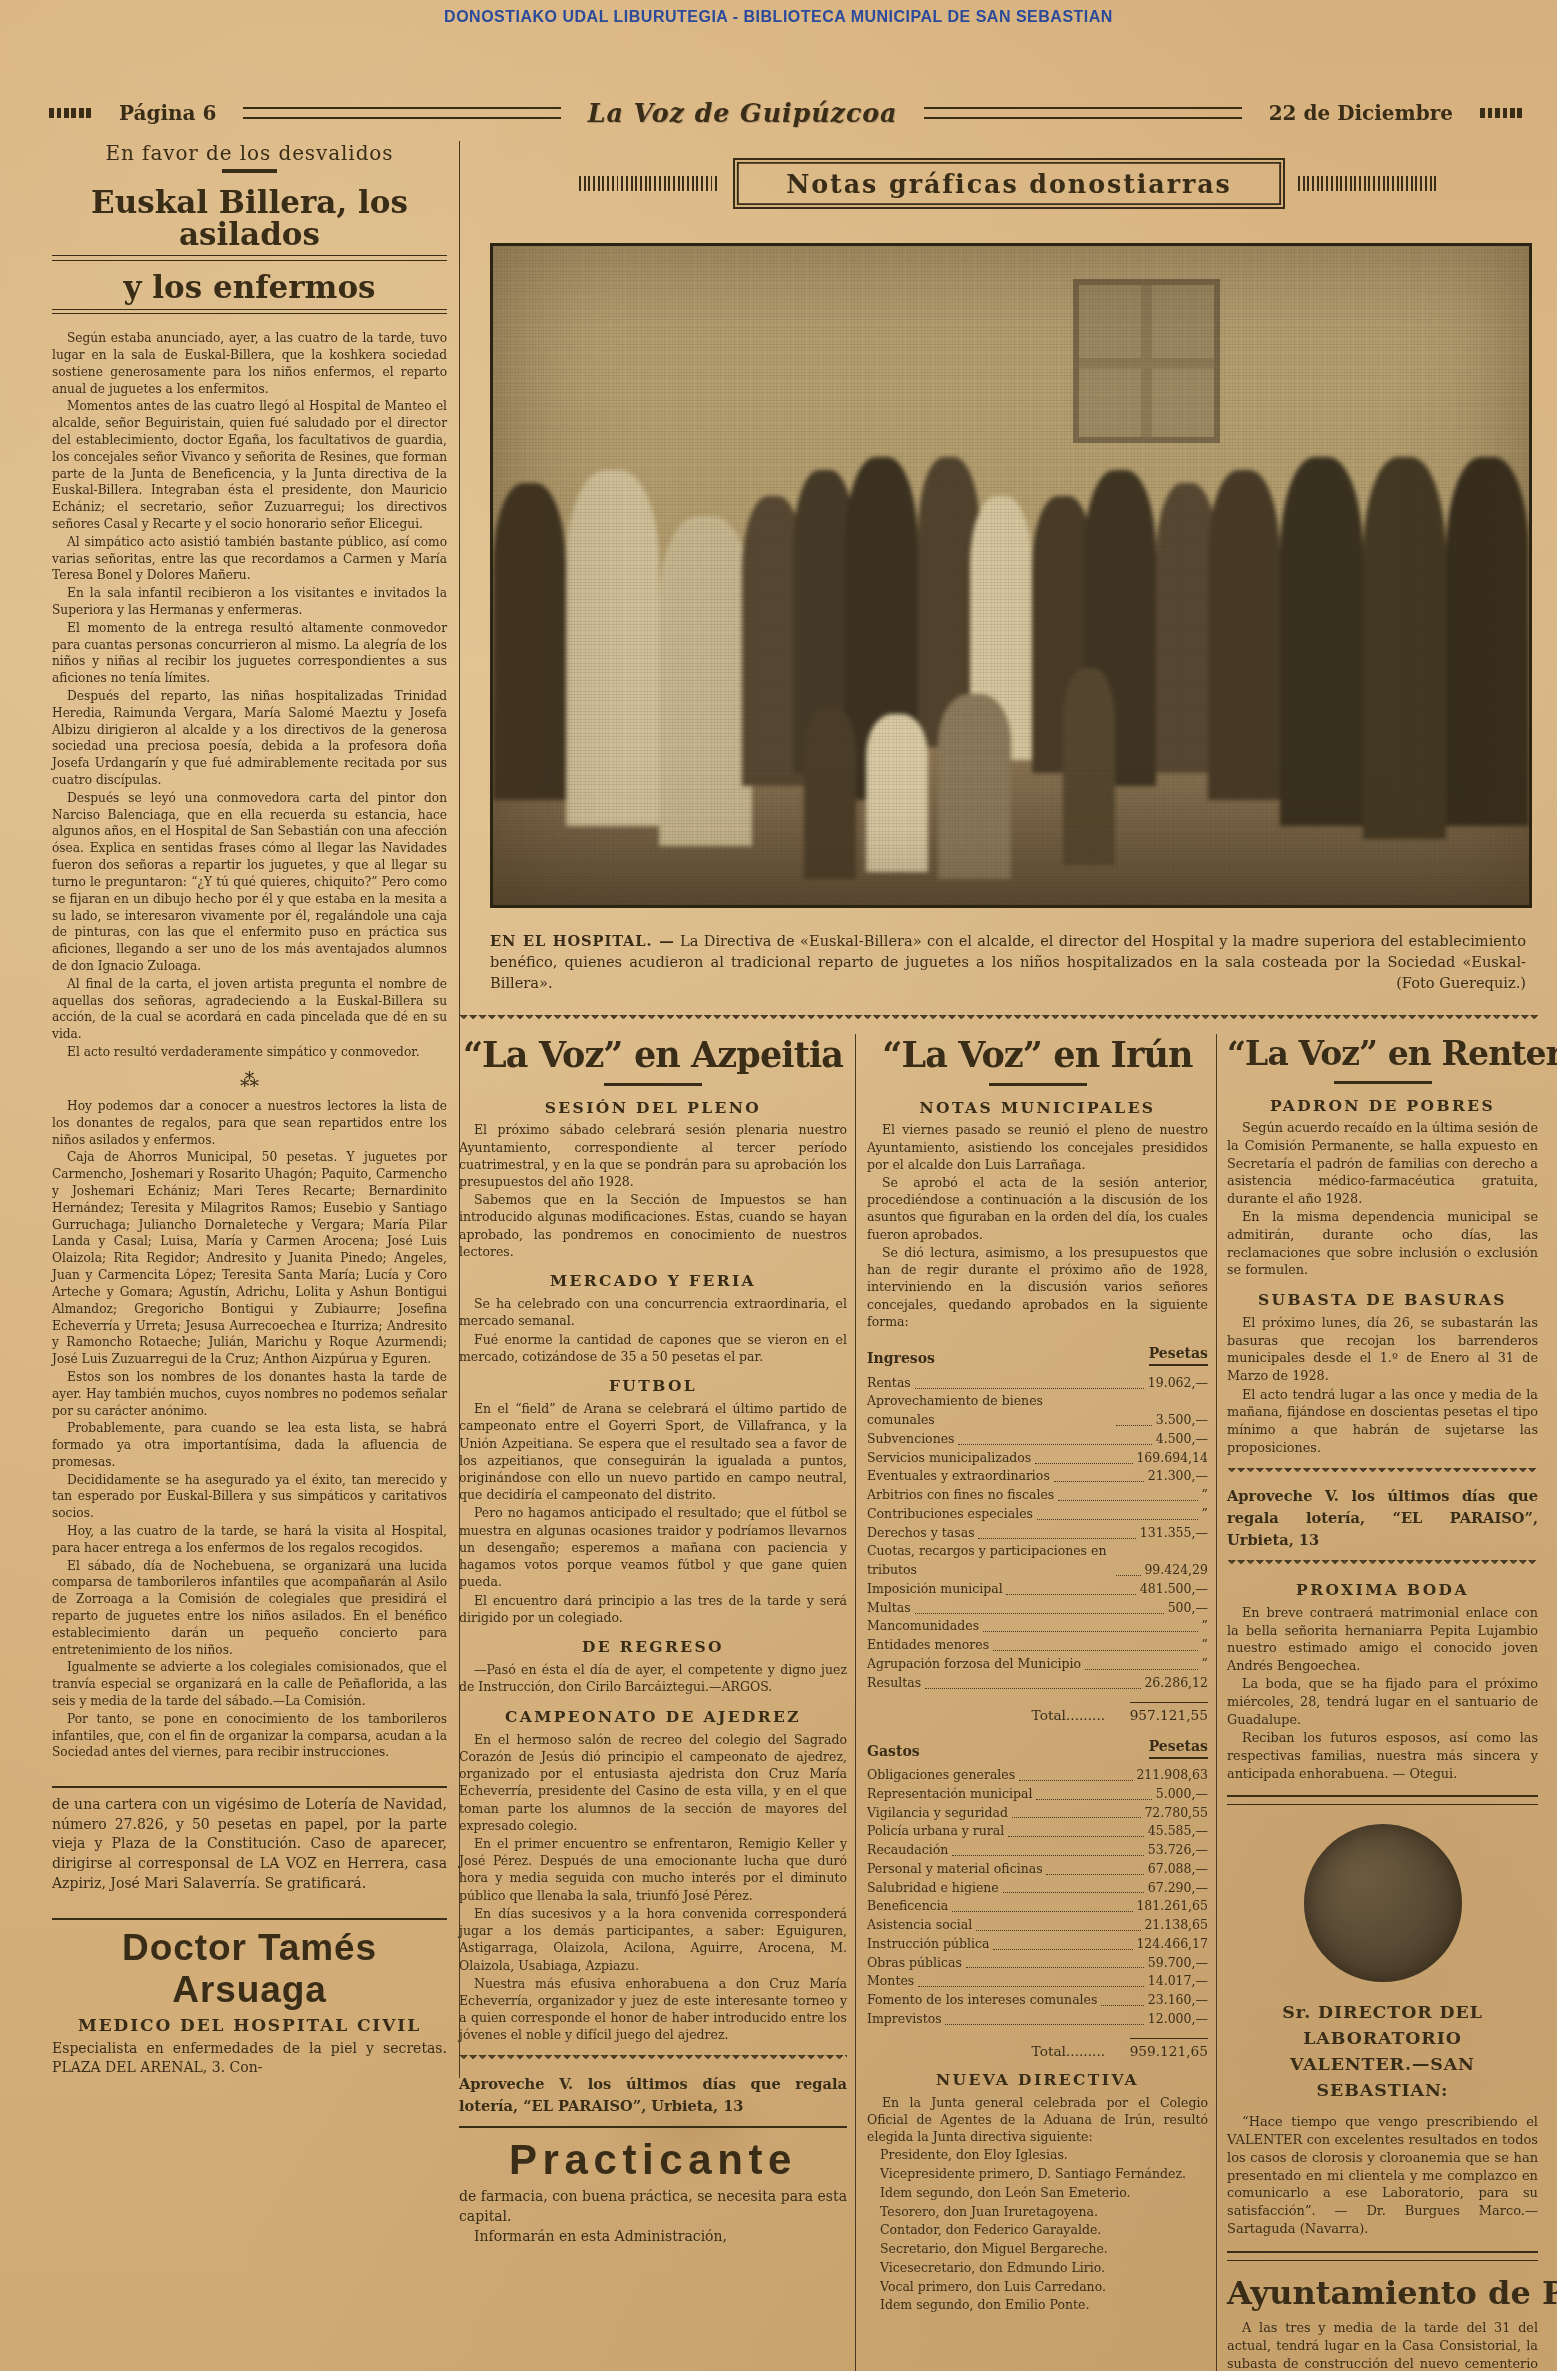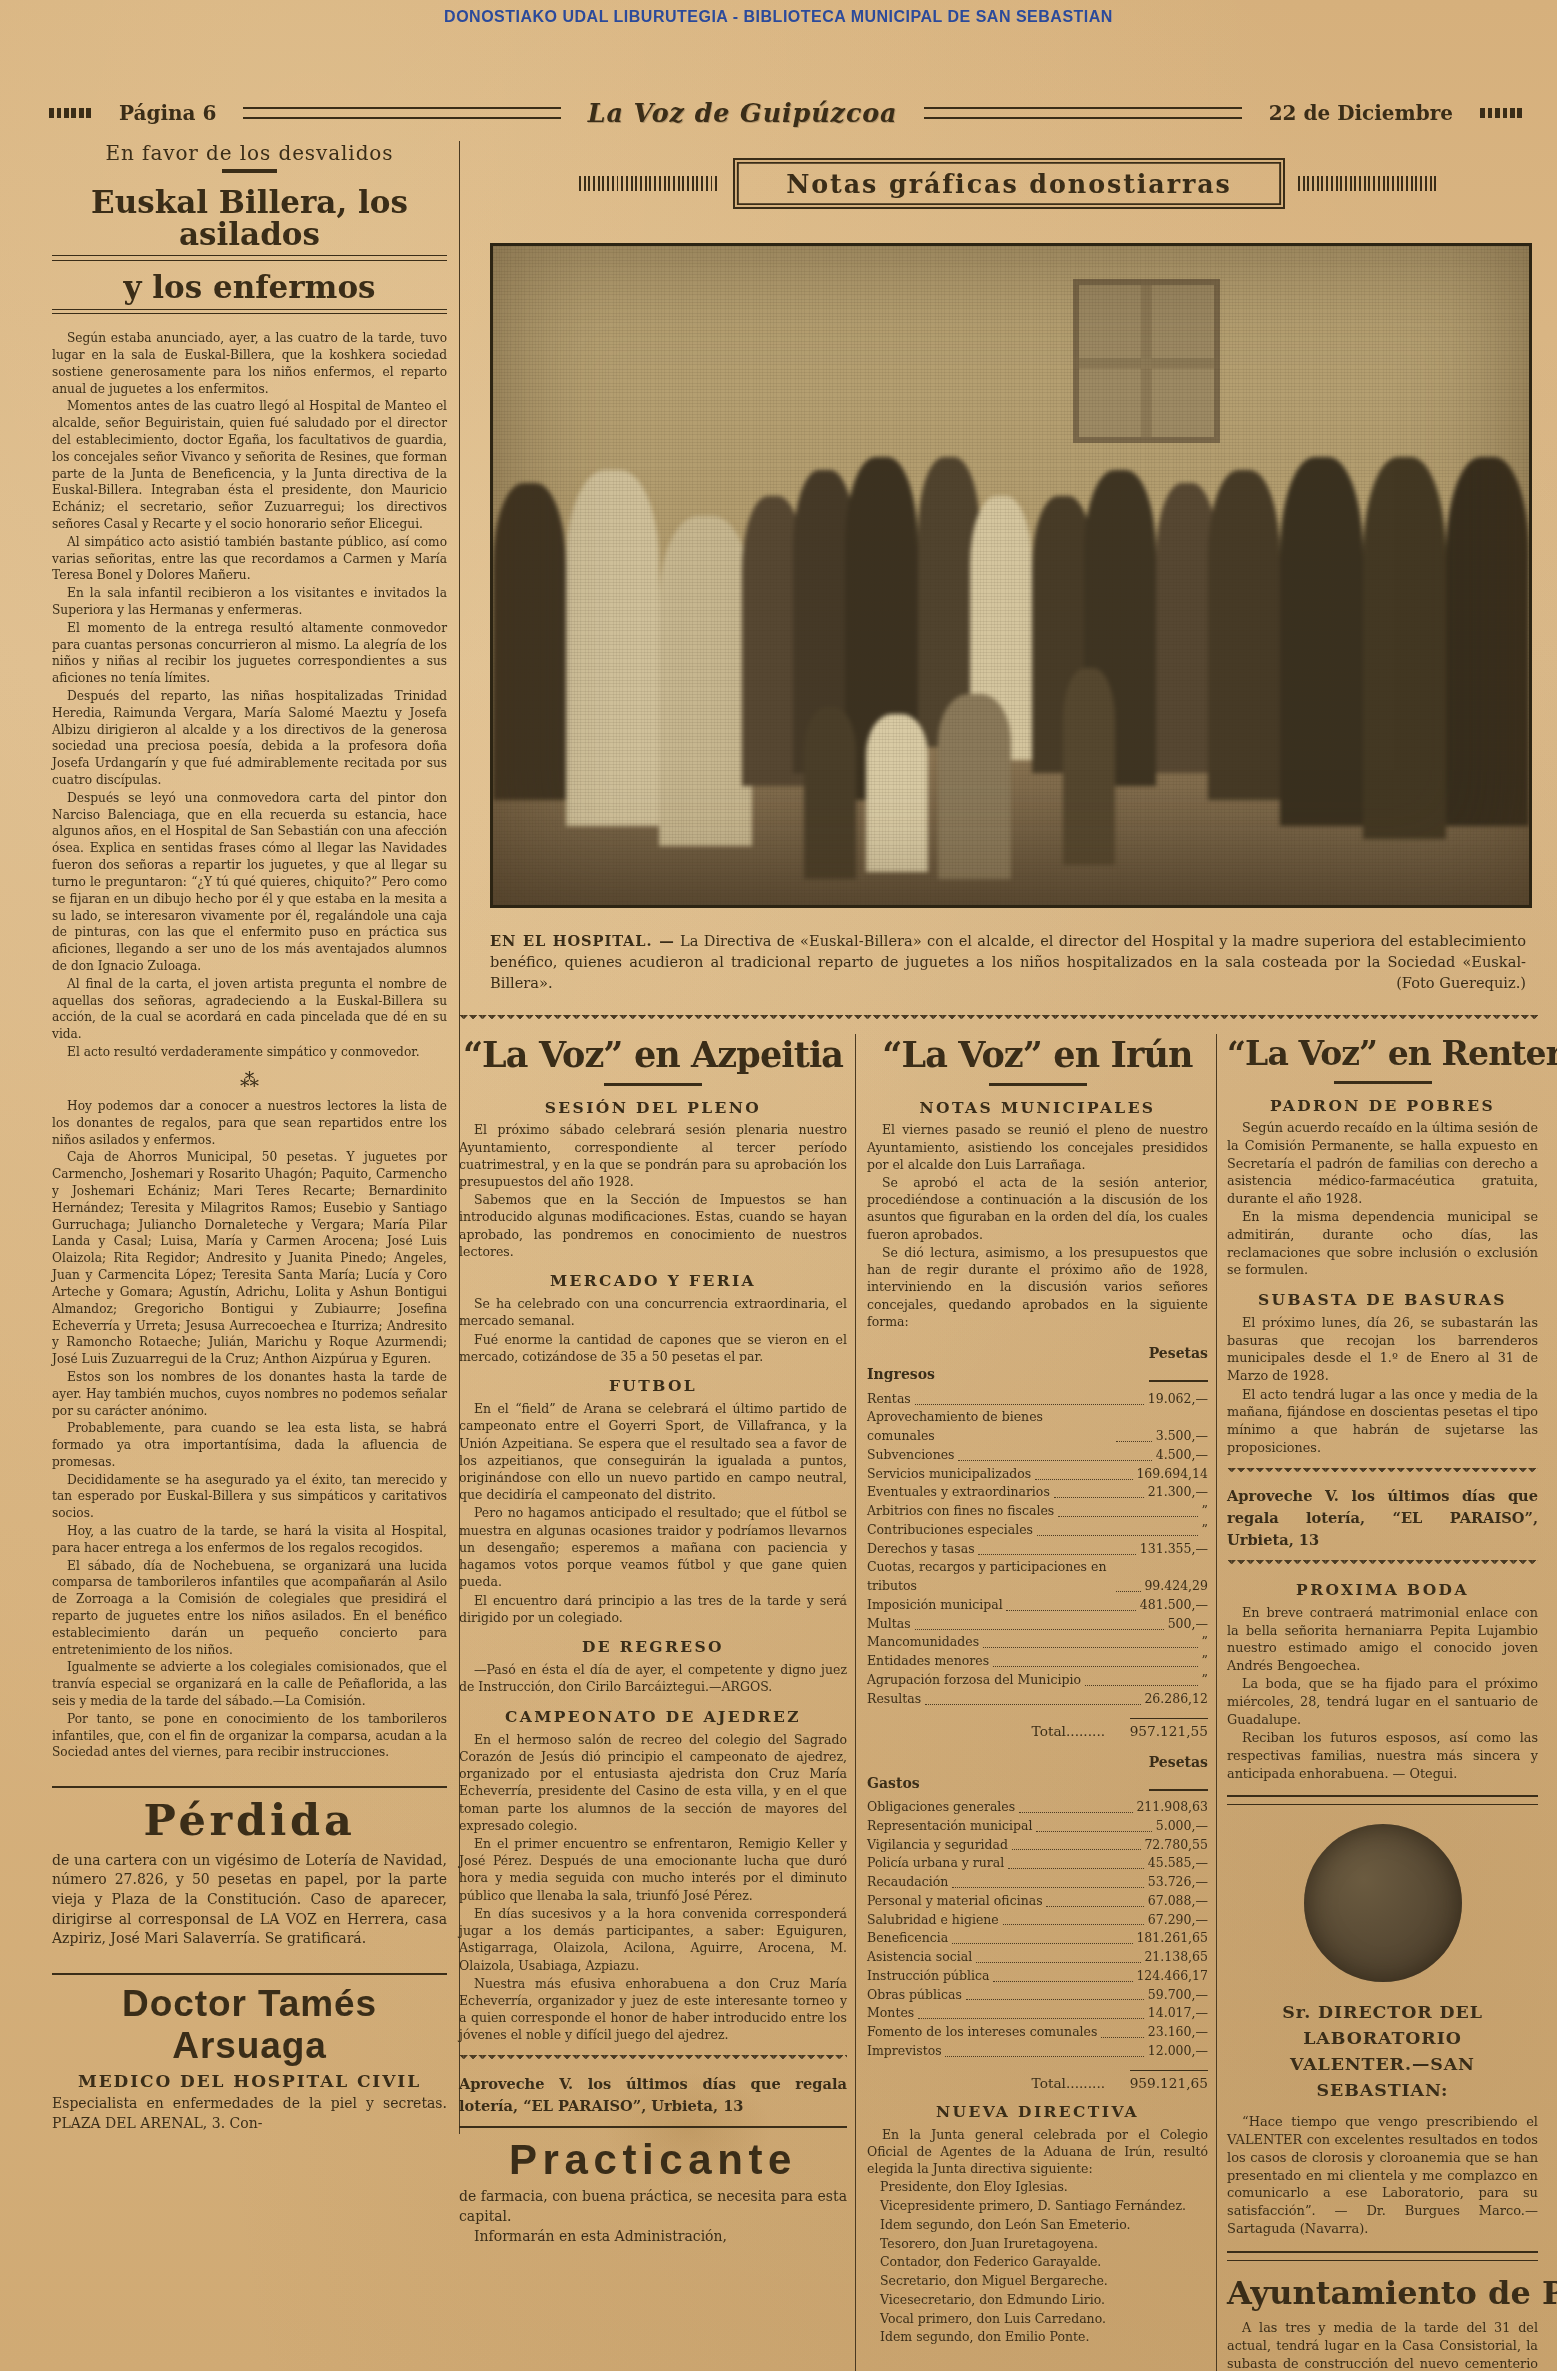--- a/index.html
+++ b/index.html
@@ -78,21 +78,21 @@
   .vr1{left:855px;} .vr2{left:1216px;}
   .col-head{font-size:35px;font-weight:bold;text-align:center;letter-spacing:-0.9px;margin:0;white-space:nowrap;}
   .col-head-rule{width:98px;height:3.8px;background:#3a2d18;margin:7.5px auto 5.6px;}
   .sec-head{font-size:15.5px;font-weight:bold;text-align:center;letter-spacing:2.4px;margin:11.3px 0 4.7px;}
   .col .bp{font-size:12.5px;}
   .lottery{font-size:14.6px;font-weight:bold;line-height:1.5;margin:9.4px 0;text-align:justify;}
   .zz-in{margin:11.3px 0 0;}
 
   
   .fin-head{display:flex;justify-content:space-between;align-items:flex-end;font-weight:bold;font-size:14px;margin:15px 0 7.5px;}
-  .fin-unit{border-bottom:2.8px solid #3a2d18;padding-bottom:19px;}
+  .fin-unit{border-bottom:2.8px solid #3a2d18;padding-bottom:3px;}
   .trow{display:flex;align-items:flex-end;font-size:12.5px;line-height:1.5;}
   .tlabel{max-width:72%;}
   .tdots{flex:1;border-bottom:1.9px dotted #4a3a22;margin:0 3.8px 3.8px;min-width:11.3px;}
   .tval{white-space:nowrap;}
   .total{display:flex;justify-content:flex-end;align-items:baseline;gap:24.5px;font-size:13.7px;margin:9.4px 0 1.9px;}
   .total .tv{border-top:1.9px solid #3a2d18;padding-top:3.8px;}
   .member{font-size:12.5px;line-height:1.5;margin:0;text-indent:13px;}
 
   .dbl-rule{height:6.6px;border-top:2.8px solid #3a2d18;border-bottom:1.9px solid #3a2d18;margin:13px 0;}
   .circle-ad{width:158px;height:158px;border-radius:50%;margin:19px auto 17px;
@@ -148,21 +148,20 @@
         <p class="bp">Estos son los nombres de los donantes hasta la tarde de ayer. Hay también muchos, cuyos nombres no podemos señalar por su carácter anónimo.</p>
         <p class="bp">Probablemente, para cuando se lea esta lista, se habrá formado ya otra importantísima, dada la afluencia de promesas.</p>
         <p class="bp">Decididamente se ha asegurado ya el éxito, tan merecido y tan esperado por Euskal-Billera y sus simpáticos y caritativos socios.</p>
         <p class="bp">Hoy, a las cuatro de la tarde, se hará la visita al Hospital, para hacer entrega a los enfermos de los regalos recogidos.</p>
         <p class="bp">El sábado, día de Nochebuena, se organizará una lucida comparsa de tamborileros infantiles que acompañarán al Asilo de Zorroaga a la Comisión de colegiales que presidirá el reparto de juguetes entre los niños asilados. En el benéfico establecimiento darán un pequeño concierto para entretenimiento de los niños.</p>
         <p class="bp">Igualmente se advierte a los colegiales comisionados, que el tranvía especial se organizará en la calle de Peñaflorida, a las seis y media de la tarde del sábado.—La Comisión.</p>
         <p class="bp">Por tanto, se pone en conocimiento de los tamborileros infantiles, que, con el fin de organizar la comparsa, acudan a la Sociedad antes del viernes, para recibir instrucciones.</p>
       </div>
 
     <div class="ad-block">
-      <div class="ad-title-big">Pérdida</div>
       <p class="ad-body">de una cartera con un vigésimo de Lotería de Navidad, número 27.826, y 50 pesetas en papel, por la parte vieja y Plaza de la Constitución. Caso de aparecer, dirigirse al corresponsal de LA VOZ en Herrera, casa Azpiriz, José Mari Salaverría. Se gratificará.</p>
     </div>
 
     <div class="ad-block">
       <div class="doctor-title">Doctor Tamés Arsuaga</div>
       <div class="doctor-sub">MEDICO DEL HOSPITAL CIVIL</div>
       <p class="ad-body">Especialista en enfermedades de la piel y secretas. PLAZA DEL ARENAL, 3. Con-</p>
     </div>
   </div>
 

